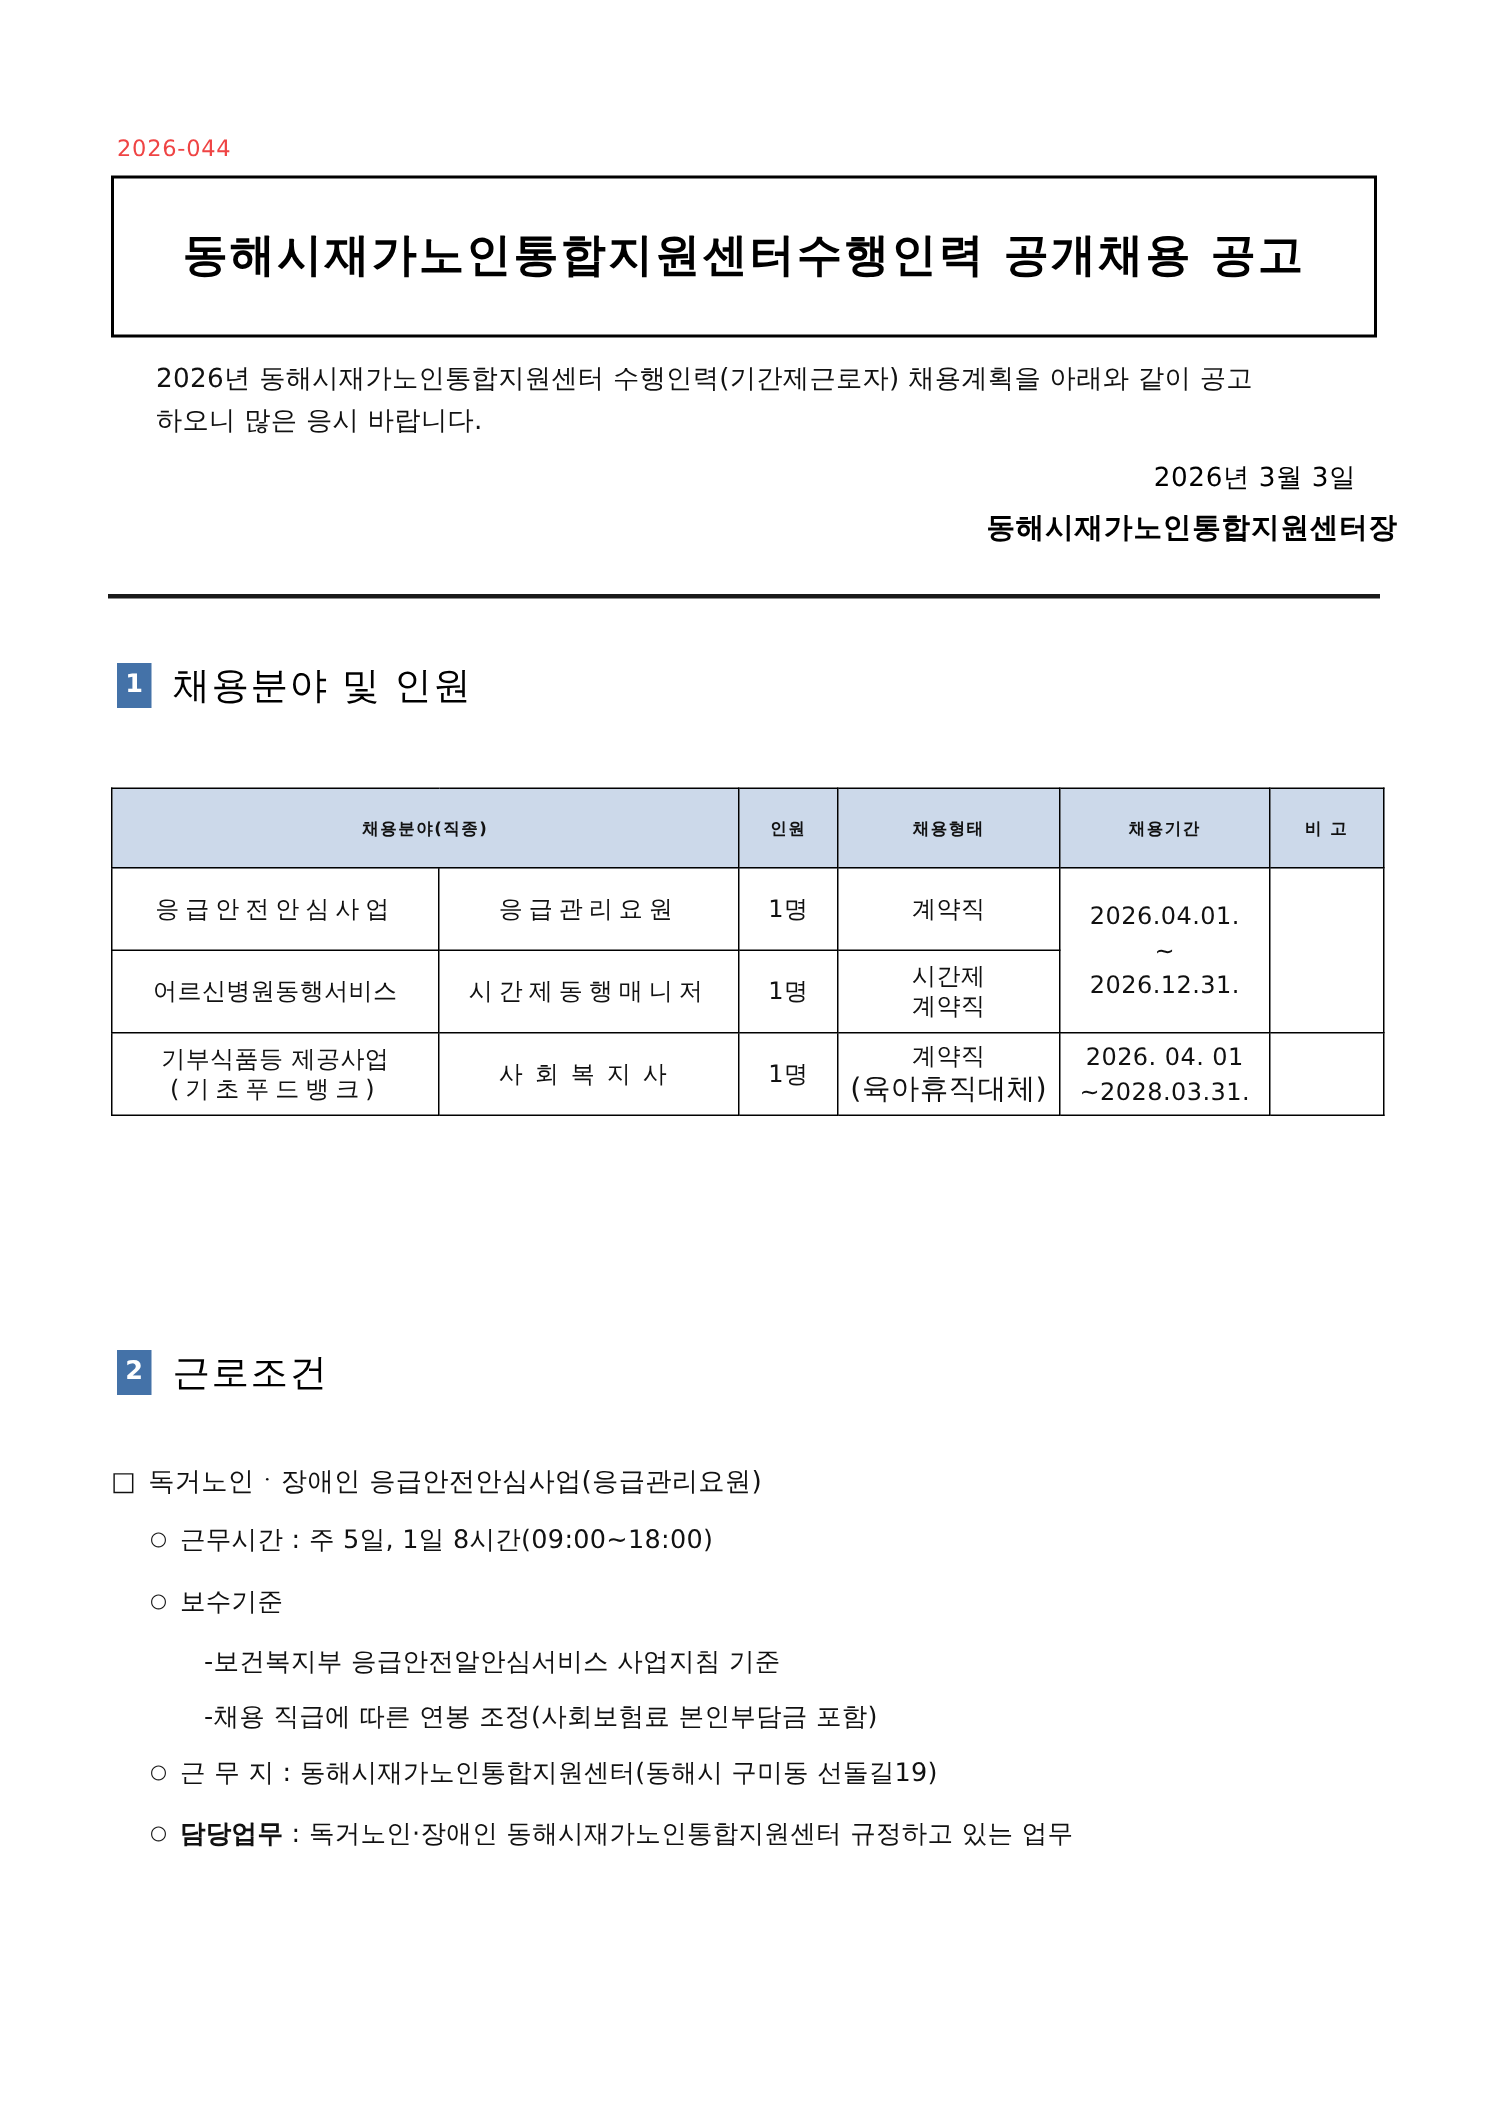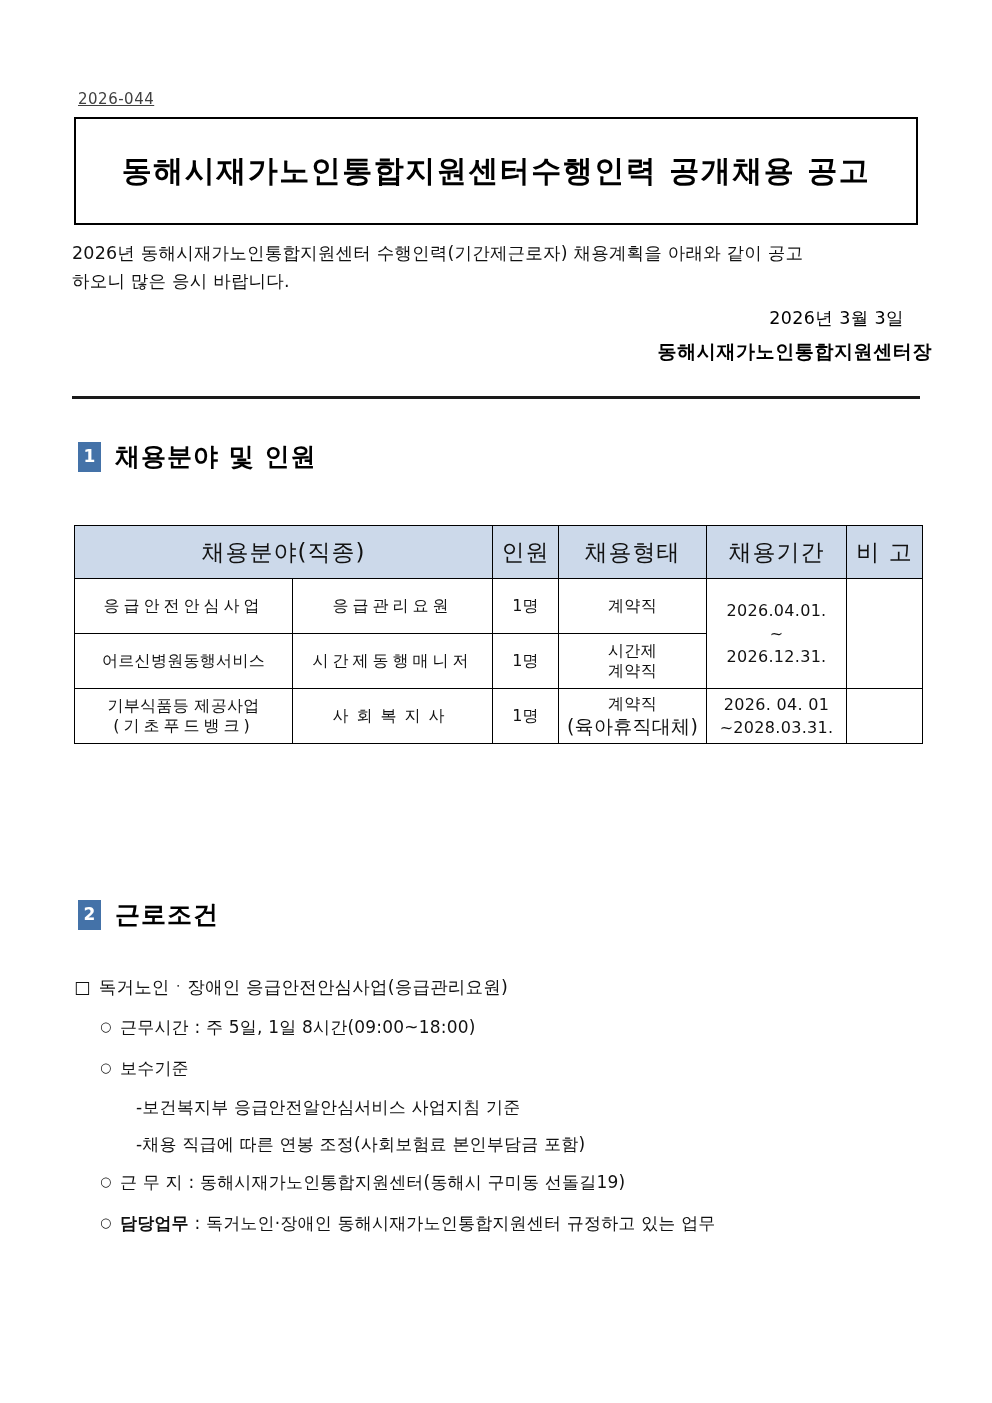--- a/index.html
+++ b/index.html
@@ -23,22 +23,21 @@
     padding: 0 70px;
   }
 
   
   .doc-number {
     position: absolute;
     left: 78px;
     top: 90px;
     font-size: 15px;
     letter-spacing: 0.5px;
-    color: #404040;
-    text-decoration: underline;
+    color: #ef4444;
   }
 
   
   .title-box {
     position: absolute;
     left: 74px;
     top: 117px;
     width: 844px;
     height: 108px;
     border: 2px solid #000;
@@ -61,21 +60,21 @@
   .intro {
     position: absolute;
     left: 72px;
     top: 239px;
     width: 850px;
     font-size: 17.5px;
     line-height: 1.62;
     letter-spacing: 0.2px;
     color: #111;
   }
-  .intro .ln { display: block; white-space: nowrap; }
+  .intro .ln { display: block; white-space: nowrap; margin-left: 32px; }
 
   
   .sig-date {
     position: absolute;
     right: 88px;
     top: 306px;
     font-size: 17.5px;
     letter-spacing: 0.4px;
     white-space: nowrap;
   }
@@ -114,21 +113,21 @@
     color: #ffffff;
     font-size: 17px;
     font-weight: bold;
     display: flex;
     align-items: center;
     justify-content: center;
     line-height: 1;
   }
   .section-title {
     font-size: 25px;
-    font-weight: bold;
+    font-weight: normal;
     letter-spacing: 1px;
     color: #000;
   }
   #sec1 { left: 78px; top: 440px; }
   #sec2 { left: 78px; top: 898px; }
 
   
   .tbl-wrap {
     position: absolute;
     left: 74px;
@@ -146,22 +145,22 @@
     text-align: center;
     vertical-align: middle;
     font-size: 16px;
     color: #111;
     padding: 4px 2px;
     letter-spacing: 0.3px;
   }
   table.recruit thead th {
     background: #ccd9ea;
     height: 44px;
-    font-weight: normal;
-    font-size: 23px;
+    font-weight: bold;
+    font-size: 11px;
     letter-spacing: 1px;
   }
   table.recruit tbody td {
     height: 46px;
   }
   .col-field   { width: 218px; }
   .col-job     { width: 200px; }
   .col-count   { width: 66px; }
   .col-type    { width: 148px; }
   .col-period  { width: 140px; }

